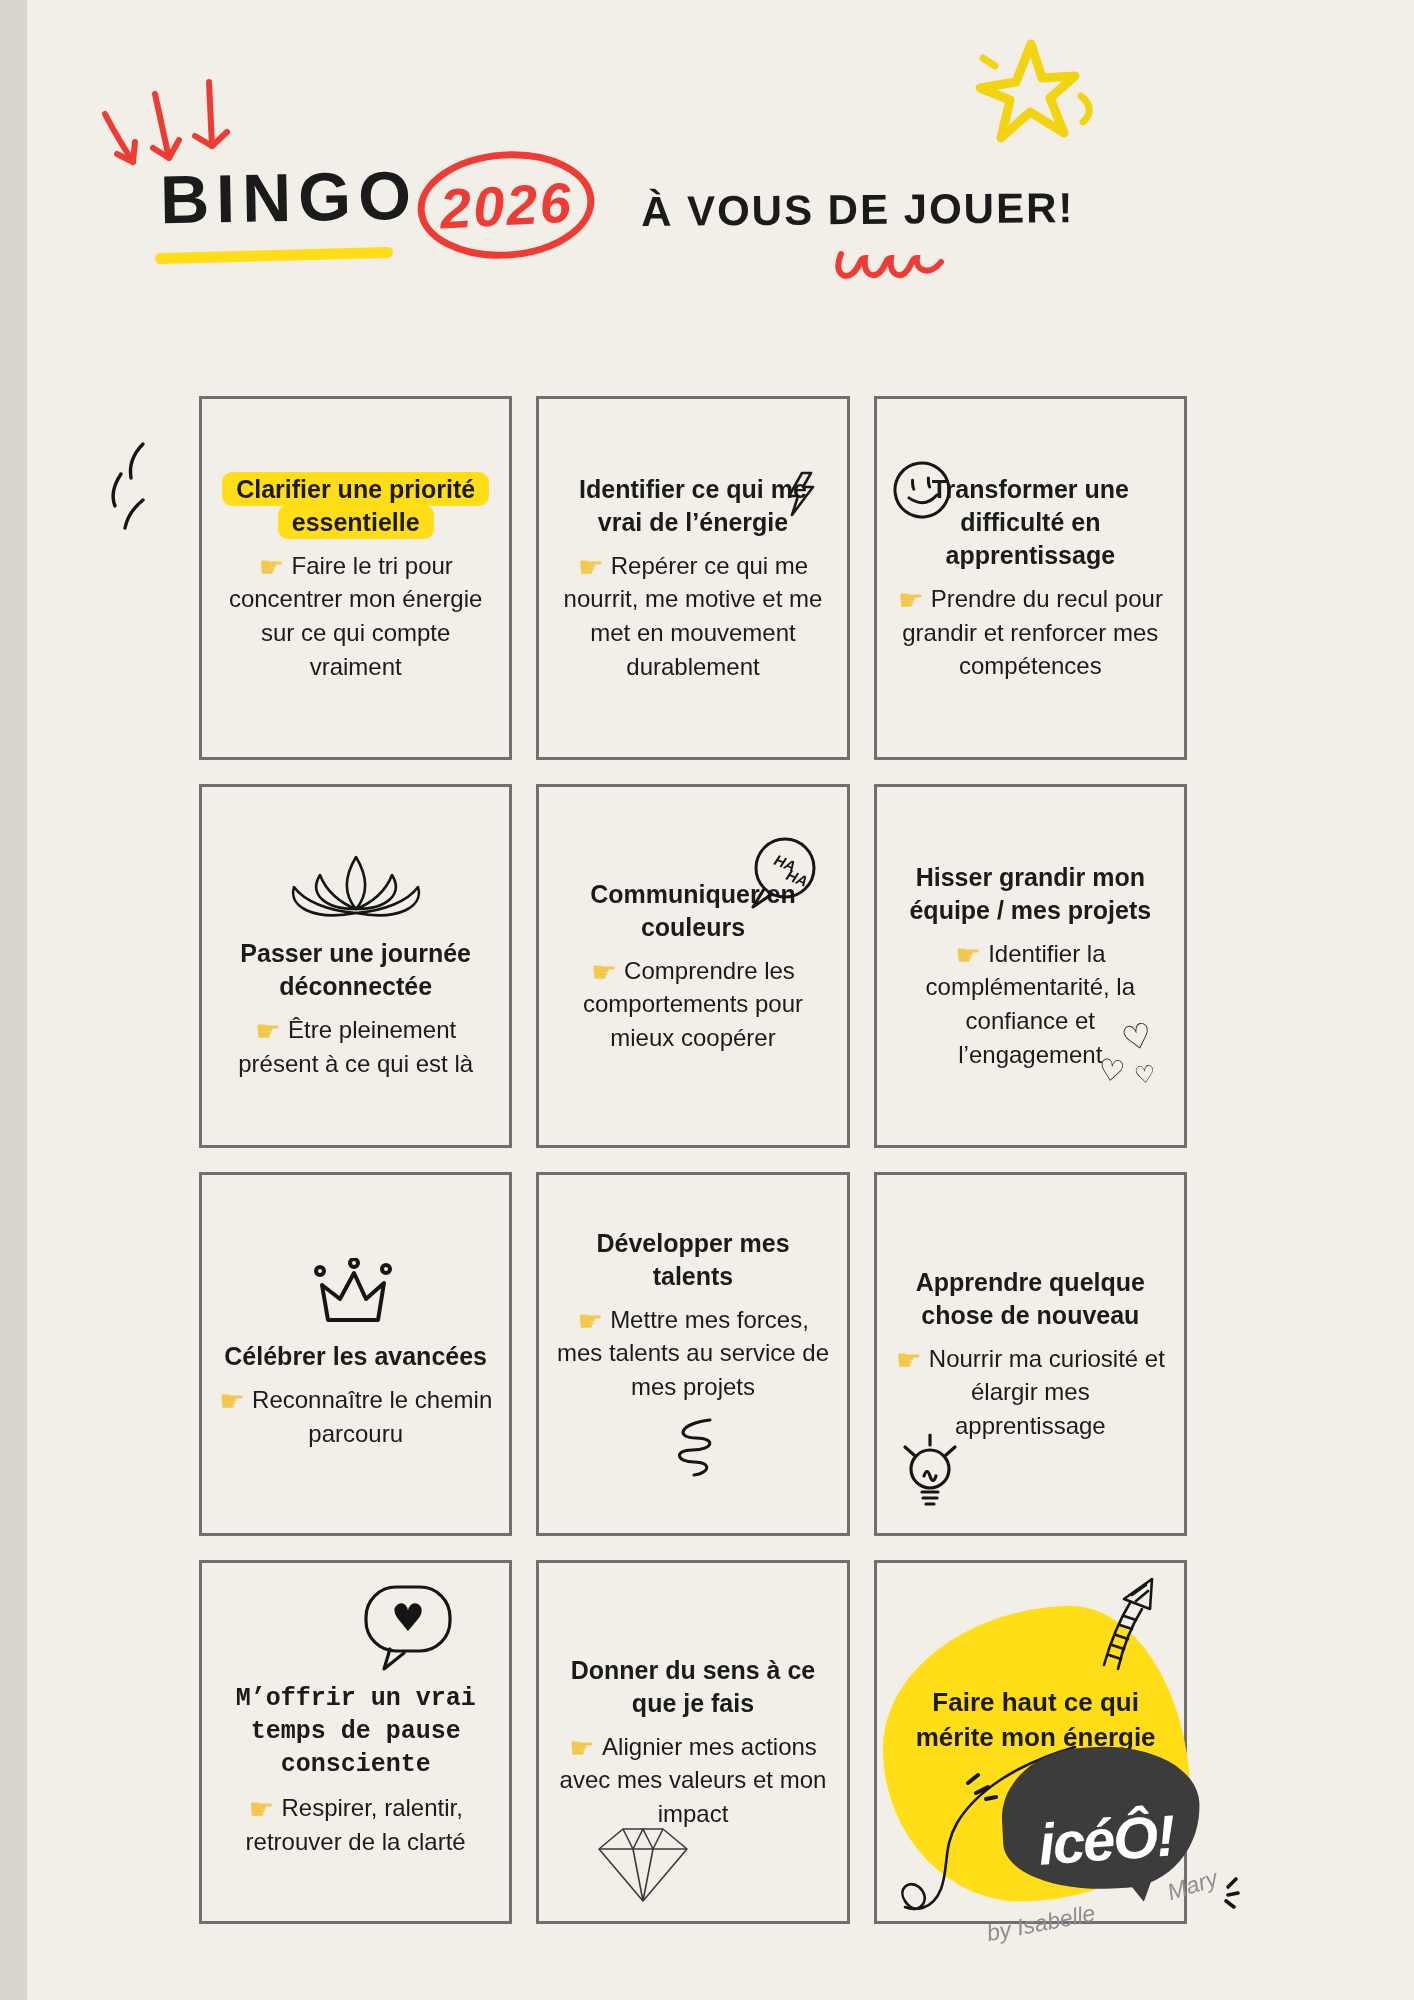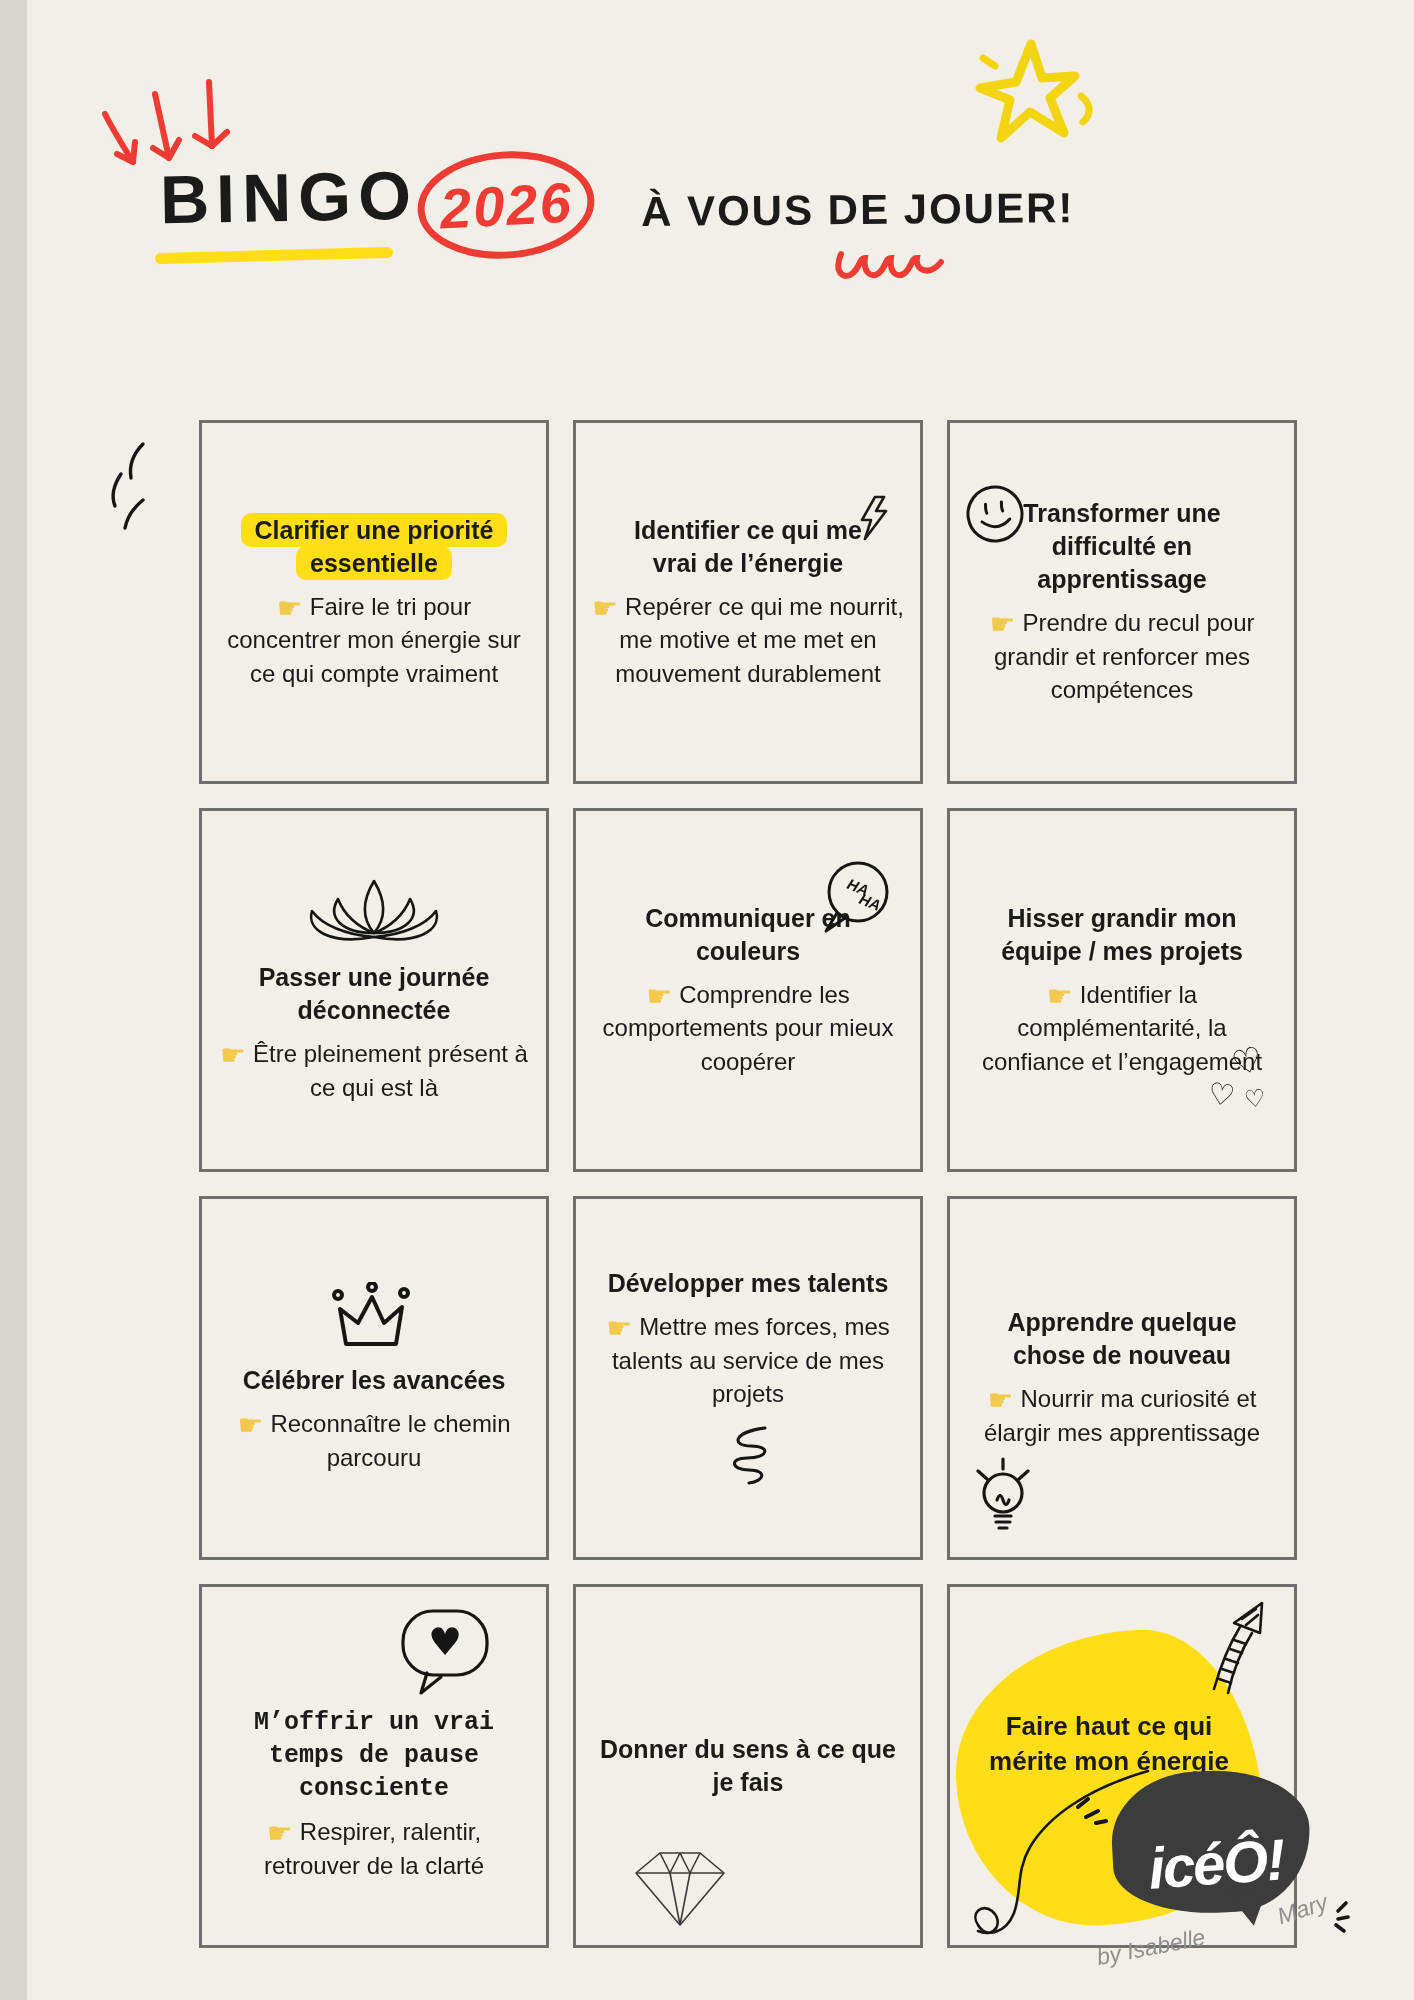--- a/index.html
+++ b/index.html
@@ -17,21 +17,21 @@
   .year-text{position:relative;font-size:56px;font-weight:700;font-style:italic;color:#EE3B33;
              letter-spacing:2px;transform:rotate(-3deg);}
   .tagline{position:absolute;left:614px;top:186px;font-size:42px;font-weight:700;
            letter-spacing:2px;transform:rotate(-0.5deg);}
   .squiggle{position:absolute;left:806px;top:246px;}
   .star{position:absolute;left:942px;top:36px;}
   .arrows{position:absolute;left:62px;top:78px;}
   .spark{position:absolute;left:76px;top:438px;}
 
   
-  .grid{position:absolute;left:172px;top:420px;width:1098px;height:1528px;
+  .grid{position:absolute;left:172px;top:396px;width:988px;height:1528px;
         display:grid;grid-template-columns:repeat(3,1fr);grid-template-rows:repeat(4,1fr);gap:24px;}
   .cell{position:relative;border:3px solid #6F6F6F;display:flex;flex-direction:column;
         align-items:center;justify-content:center;text-align:center;padding:16px;}
   .cell-title{font-weight:700;font-size:25px;line-height:1.32;max-width:300px;}
   .cell-desc{font-size:24px;line-height:1.4;max-width:322px;margin-top:10px;}
   .hand{color:#F2C94C;font-size:29px;vertical-align:-3px;margin-right:7px;line-height:1;}
   .hl{background:#FFDE17;padding:3px 14px;border-radius:10px;
       box-decoration-break:clone;-webkit-box-decoration-break:clone;}
   .narrow{max-width:250px;}
   .abs{position:absolute;}
@@ -256,20 +256,23 @@
       <svg class="abs diamond" width="104" height="84" viewBox="0 0 104 84">
         <g stroke="#3A3A3A" stroke-width="1.6" fill="none" stroke-linejoin="round">
           <path d="M8,28 L32,8 L72,8 L96,28 L52,80 Z"></path>
           <path d="M8,28 L96,28"></path>
           <path d="M32,8 L42,28 L52,80"></path>
           <path d="M72,8 L62,28 L52,80"></path>
           <path d="M42,28 L52,8 L62,28"></path>
         </g>
       </svg>
       <div class="cell-title">Donner du sens à ce que je fais</div>
+      <div class="cell-desc">
+        <span class="hand">☛</span><span>Alignier mes actions avec mes valeurs et mon impact</span>
+      </div>
     </div>
 
     <div class="cell">
       <div class="blob"></div>
       <div class="blob-title">Faire haut ce qui mérite mon énergie</div>
       <svg class="abs up-arrow" width="64" height="98" viewBox="0 0 64 98">
         <g stroke="#161616" stroke-width="2.6" fill="none" stroke-linecap="round" stroke-linejoin="round">
           <path d="M10,92 C18,64 26,46 36,30"></path>
           <path d="M24,96 C30,70 38,52 48,36"></path>
           <path d="M30,26 L58,6 L56,36 Z"></path>

